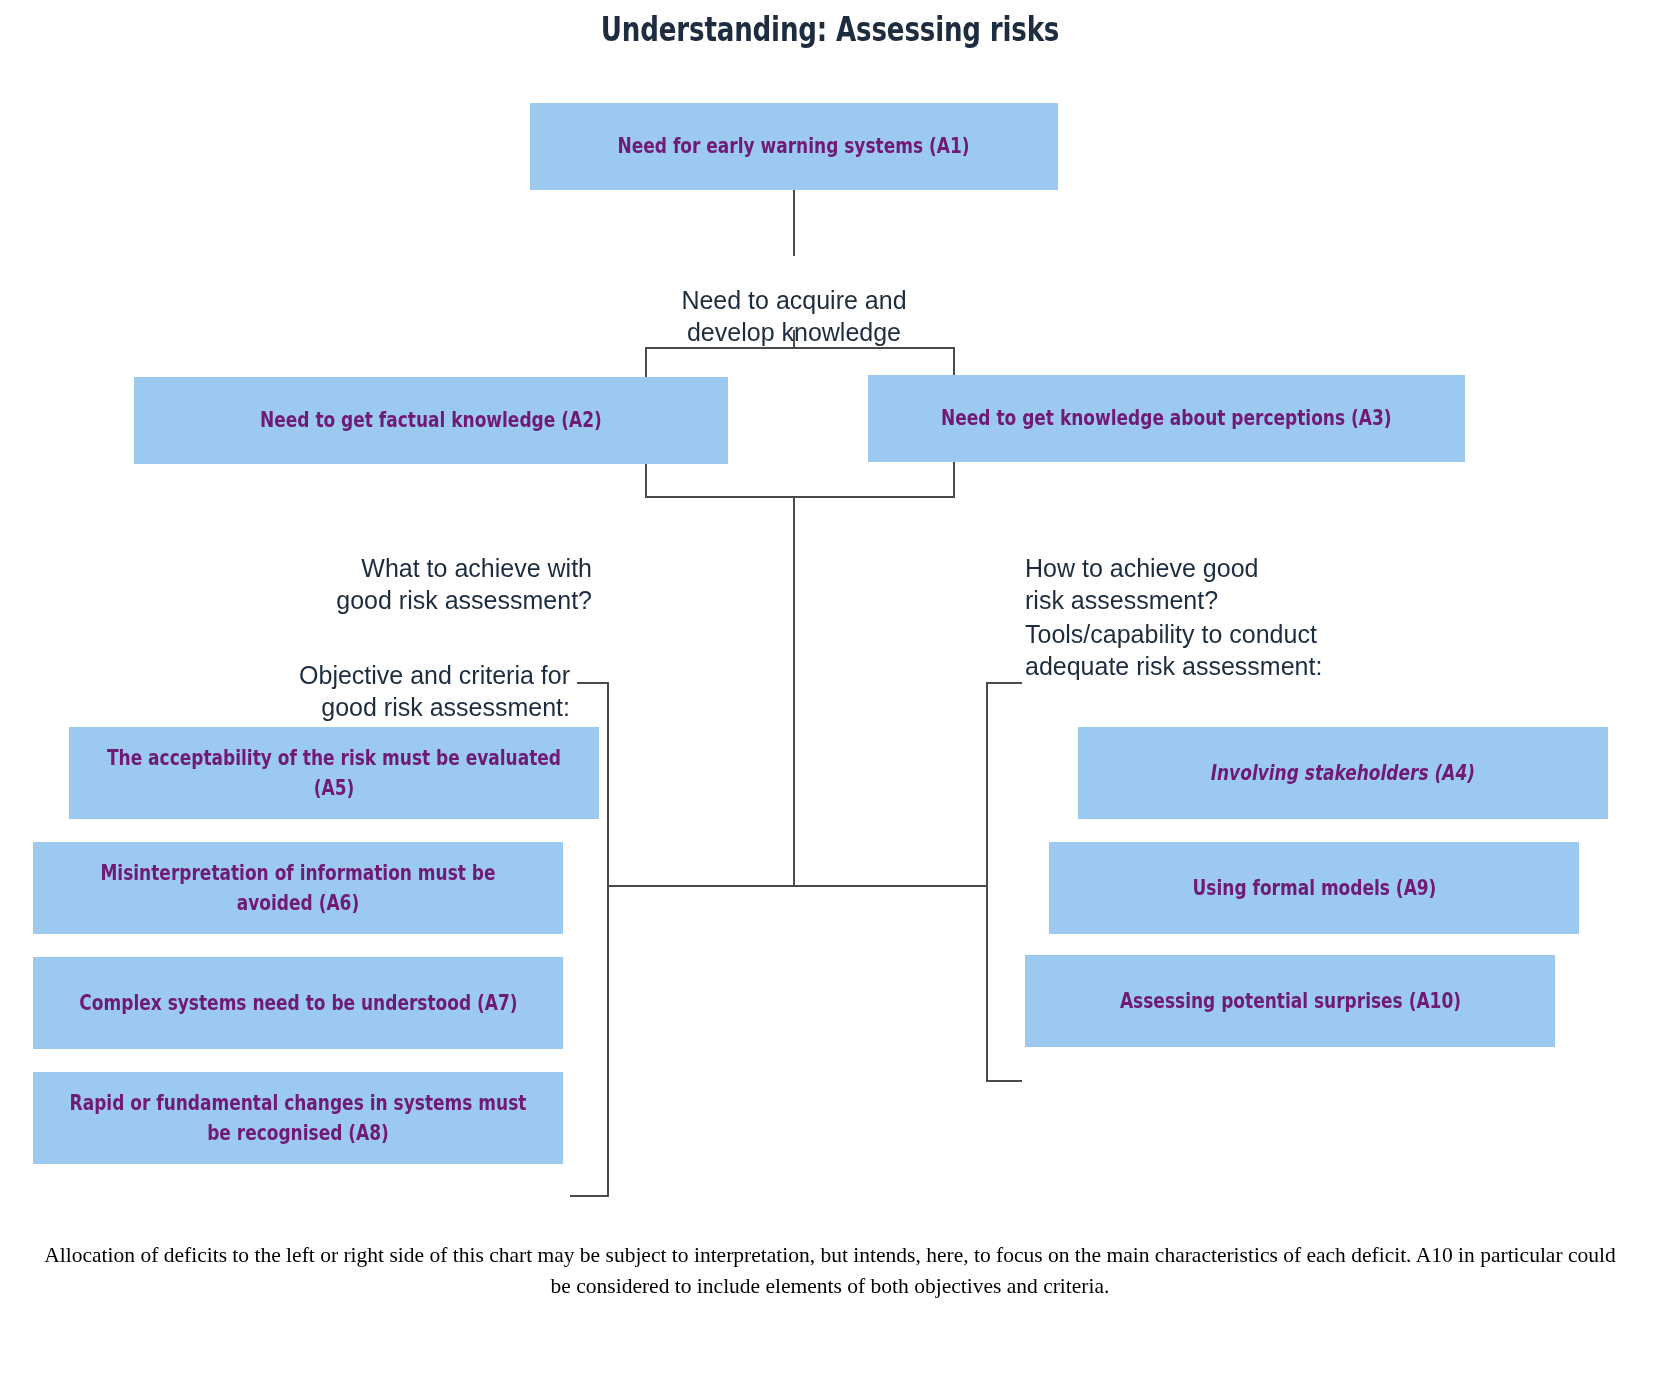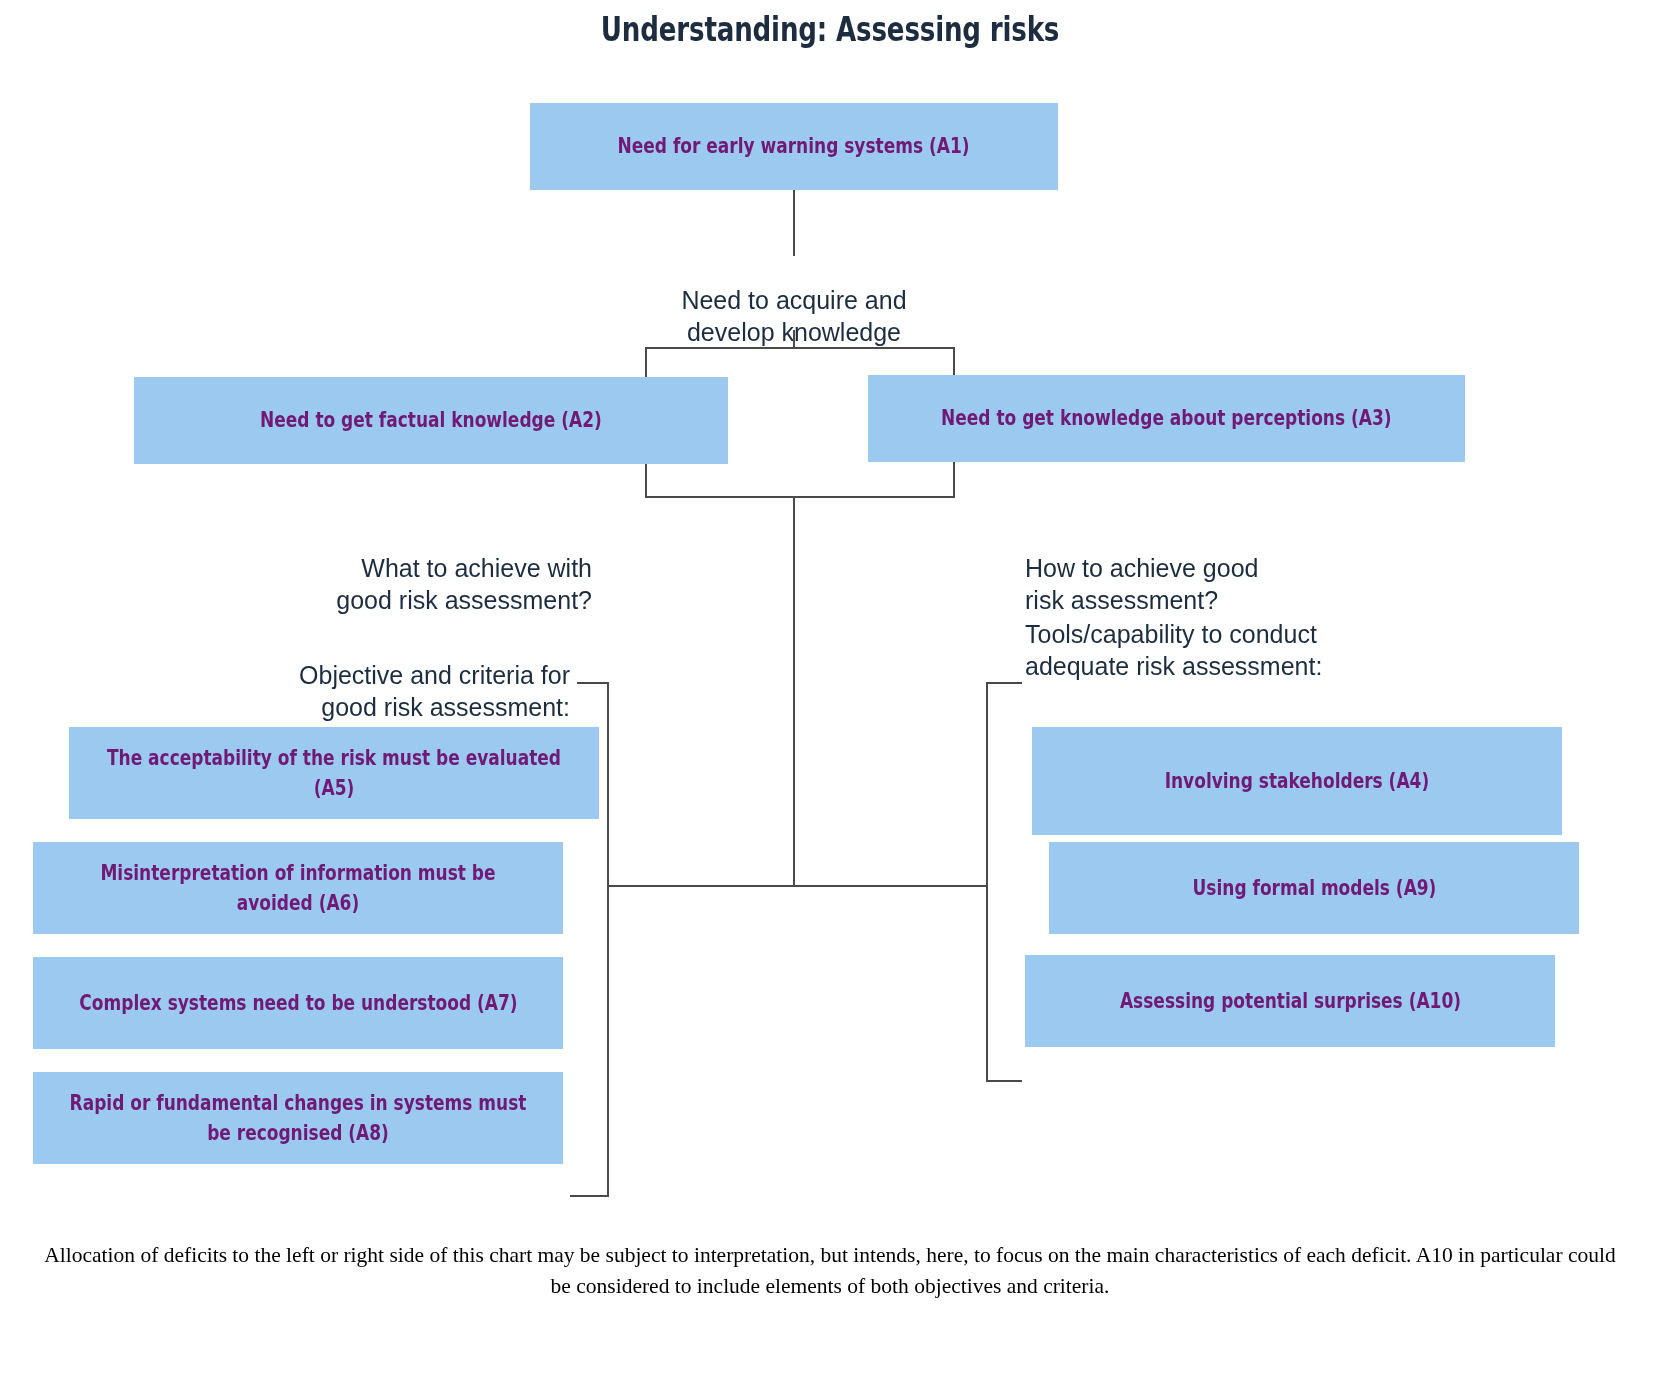--- a/index.html
+++ b/index.html
@@ -130,21 +130,21 @@
 
   <div class="clabel left" style="left:1025px;top:552px;width:420px;">How to achieve good
 risk assessment?</div>
   <div class="clabel left" style="left:1025px;top:618px;width:430px;">Tools/capability to conduct
 adequate risk assessment:</div>
 
   <div class="hline" style="left:986px;top:682px;width:36px;"></div>
   <div class="vline" style="left:986px;top:682px;height:400px;"></div>
   <div class="hline" style="left:986px;top:1080px;width:36px;"></div>
 
-  <div class="box" style="left:1032px;top:727px;width:530px;height:108px;">
+  <div class="box" style="left:1078px;top:727px;width:530px;height:92px;font-style:italic;">
     <span>Involving stakeholders (A4)</span>
   </div>
   <div class="box" style="left:1049px;top:842px;width:530px;height:92px;">
     <span>Using formal models (A9)</span>
   </div>
   <div class="box" style="left:1025px;top:955px;width:530px;height:92px;">
     <span>Assessing potential surprises (A10)</span>
   </div>
 
   <div class="footer">Allocation of deficits to the left or right side of this chart may be subject to interpretation, but intends, here, to focus on the main characteristics of each deficit. A10 in particular could be considered to include elements of both objectives and criteria.</div>

